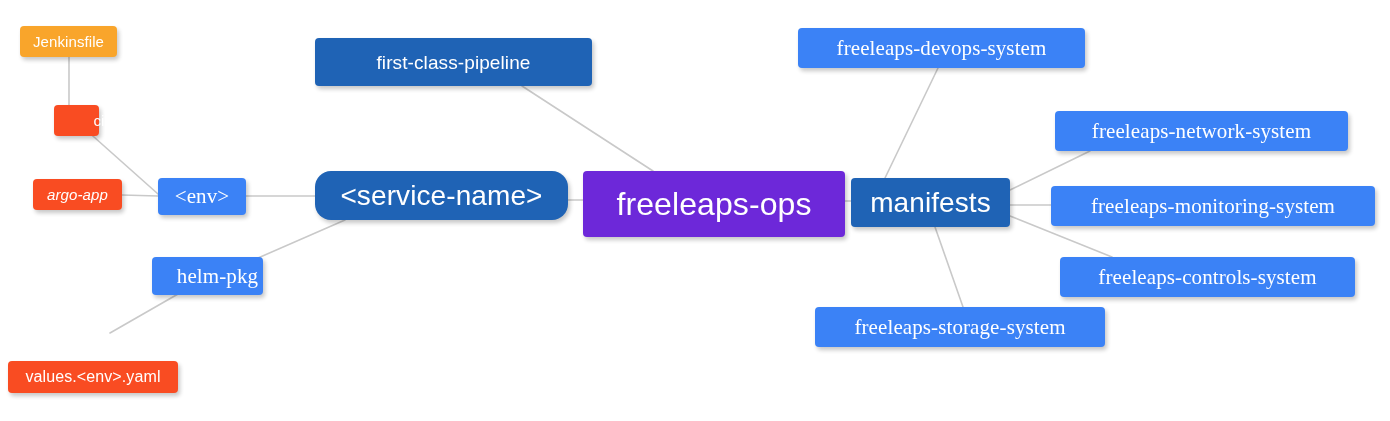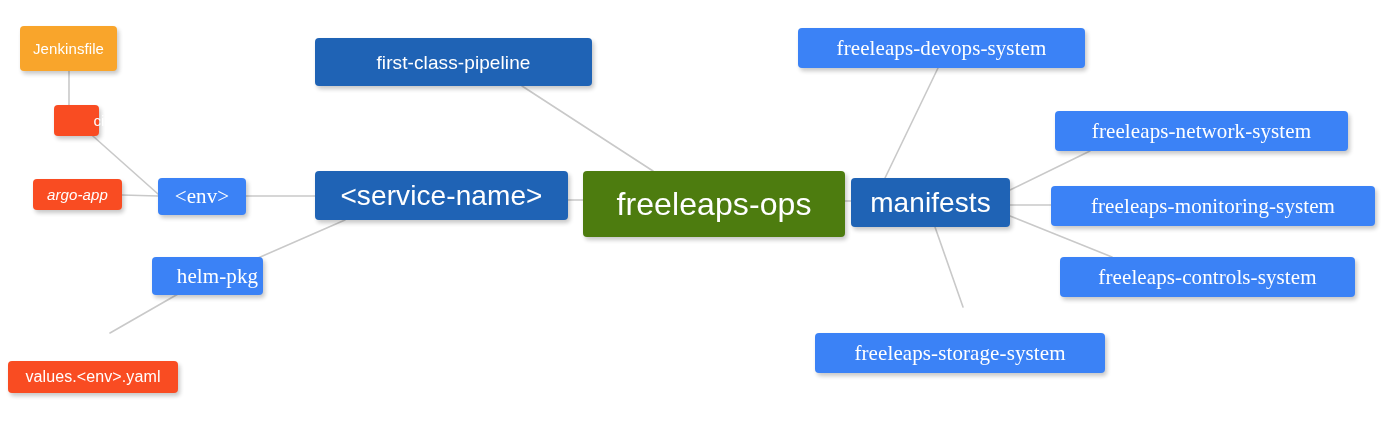--- a/index.html
+++ b/index.html
@@ -33,21 +33,21 @@
     display: flex;
     align-items: center;
     justify-content: center;
     border-radius: 4px;
     color: #ffffff;
     white-space: nowrap;
     box-shadow: 2px 3px 4px rgba(0,0,0,0.22);
     line-height: 1;
     letter-spacing: 0.1px;
   }
-  .n-root   { background: #4d7c0f; }
+  .n-root   { background: #6d28d9; }
   .n-blue   { background: #1f63b5; }
   .n-green  { background: #3b82f6; font-family: Liberation Serif, serif; }
   .n-orange { background: #f9a52b; }
   .n-red    { background: #f94c22; }
 </style>
 </head>
 <body>
 
 <div id="canvas">
   <svg id="edges" viewBox="0 0 1390 421" xmlns="http://www.w3.org/2000/svg">
@@ -60,29 +60,29 @@
       <line x1="568" y1="200" x2="583" y2="200" stroke="#c9c9c9" stroke-width="1.6" stroke-linecap="round"></line>
       <line x1="522" y1="86" x2="653" y2="171" stroke="#c9c9c9" stroke-width="1.6" stroke-linecap="round"></line>
       <line x1="845" y1="201" x2="851" y2="201" stroke="#c9c9c9" stroke-width="1.6" stroke-linecap="round"></line>
       <line x1="885" y1="178" x2="938" y2="68" stroke="#c9c9c9" stroke-width="1.6" stroke-linecap="round"></line>
       <line x1="1010" y1="190" x2="1090" y2="151" stroke="#c9c9c9" stroke-width="1.6" stroke-linecap="round"></line>
       <line x1="1010" y1="205" x2="1051" y2="205" stroke="#c9c9c9" stroke-width="1.6" stroke-linecap="round"></line>
       <line x1="1010" y1="216" x2="1112" y2="257" stroke="#c9c9c9" stroke-width="1.6" stroke-linecap="round"></line>
       <line x1="935" y1="227" x2="963" y2="307" stroke="#c9c9c9" stroke-width="1.6" stroke-linecap="round"></line>
     </svg>
   <div id="node-layer">
-      <div class="node n-orange" style="left: 20px; top: 26px; width: 97px; height: 45px; font-size: 15px; text-align: center;">Jenkinsfile</div>
+      <div class="node n-orange" style="left: 20px; top: 26px; width: 97px; height: 31px; font-size: 15px; text-align: center;">Jenkinsfile</div>
       <div class="node n-red" style="left: 54px; top: 105px; width: 31px; height: 31px; font-size: 15px; padding-left: 45px;">ci</div>
       <div class="node n-red" style="left: 33px; top: 179px; width: 89px; height: 31px; font-size: 15px; font-style: italic;">argo-app</div>
       <div class="node n-green" style="left: 158px; top: 178px; width: 88px; height: 37px; font-size: 21px;">&lt;env&gt;</div>
       <div class="node n-green" style="left: 152px; top: 257px; width: 111px; height: 38px; font-size: 21px; padding-left: 20px;">helm-pkg</div>
       <div class="node n-red" style="left: 8px; top: 333px; width: 170px; height: 32px; font-size: 16px; margin-top: 28px;">values.&lt;env&gt;.yaml</div>
       <div class="node n-blue" style="left: 315px; top: 38px; width: 277px; height: 48px; font-size: 19px;">first-class-pipeline</div>
-      <div class="node n-blue" style="left: 315px; top: 171px; width: 253px; height: 49px; font-size: 28px;">&lt;service-name&gt;</div>
+      <div class="node n-blue" style="left: 315px; top: 171px; width: 253px; height: 49px; font-size: 28px; border-radius: 16px;">&lt;service-name&gt;</div>
       <div class="node n-root" style="left: 583px; top: 171px; width: 262px; height: 66px; font-size: 32px;">freeleaps-ops</div>
       <div class="node n-blue" style="left: 851px; top: 178px; width: 159px; height: 49px; font-size: 28px;">manifests</div>
       <div class="node n-green" style="left: 798px; top: 28px; width: 287px; height: 40px; font-size: 21px;">freeleaps-devops-system</div>
       <div class="node n-green" style="left: 1055px; top: 111px; width: 293px; height: 40px; font-size: 21px;">freeleaps-network-system</div>
       <div class="node n-green" style="left: 1051px; top: 186px; width: 324px; height: 40px; font-size: 21px;">freeleaps-monitoring-system</div>
       <div class="node n-green" style="left: 1060px; top: 257px; width: 295px; height: 40px; font-size: 21px;">freeleaps-controls-system</div>
-      <div class="node n-green" style="left: 815px; top: 307px; width: 290px; height: 40px; font-size: 21px; margin-top: 26px;">freeleaps-storage-system</div>
+      <div class="node n-green" style="left: 815px; top: 307px; width: 290px; height: 40px; font-size: 21px;">freeleaps-storage-system</div>
     </div>
 </div>
 
 </body></html>

